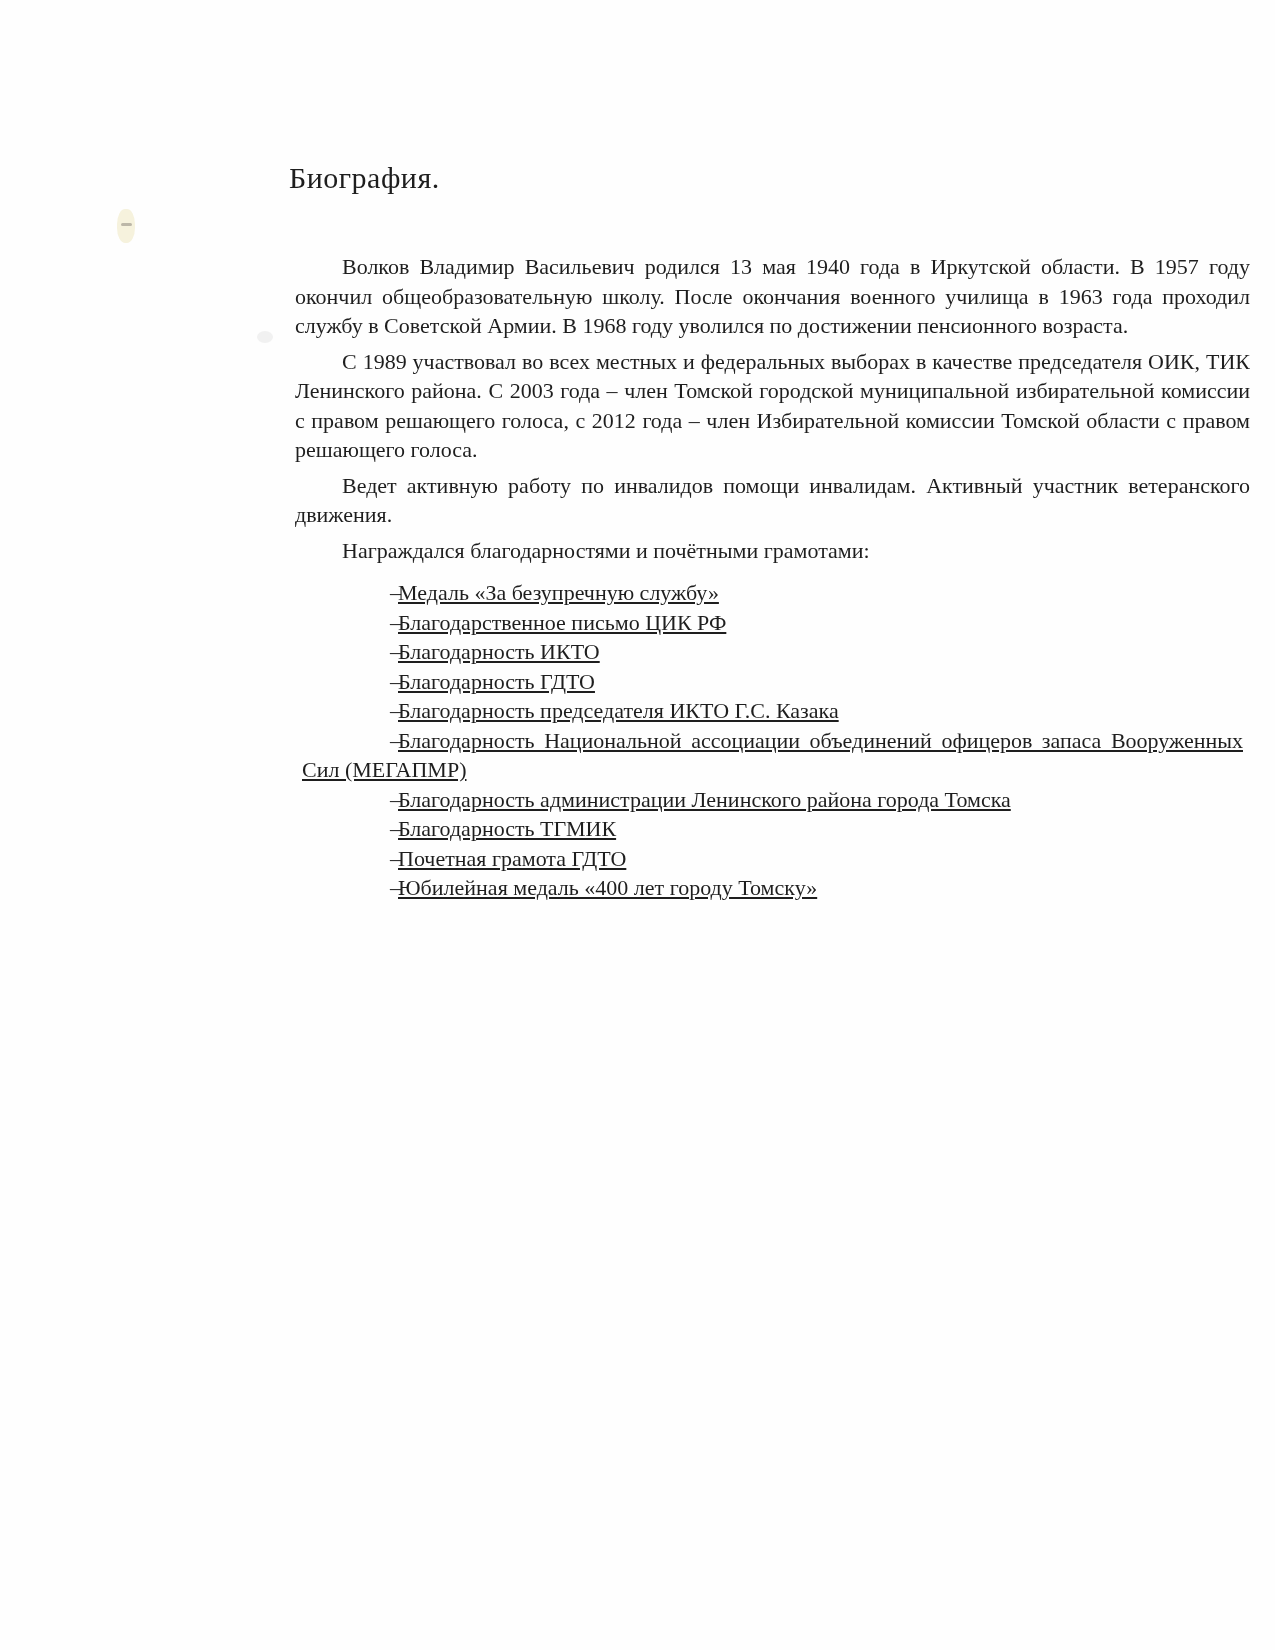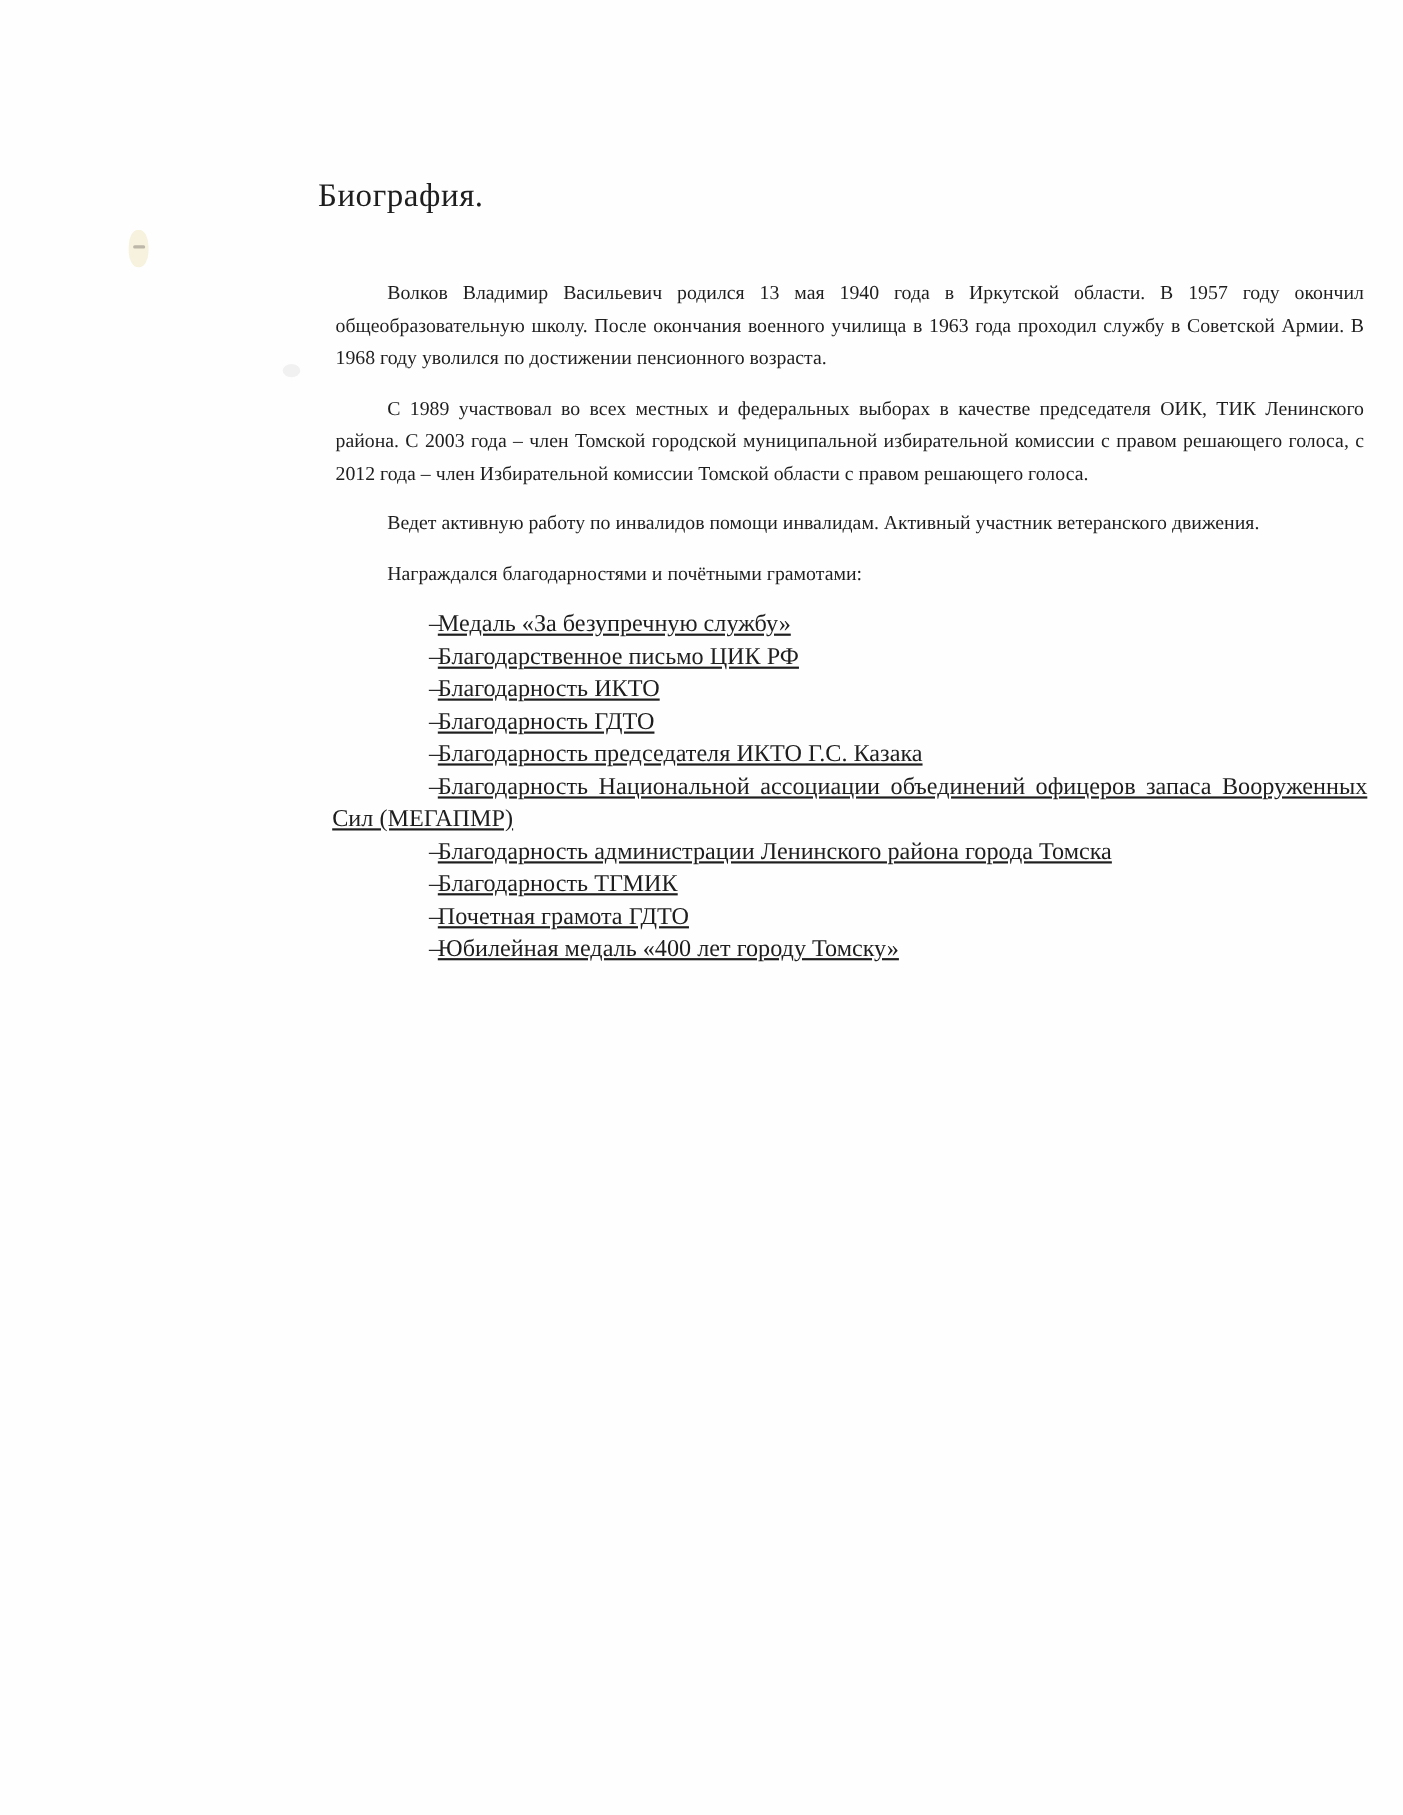--- a/index.html
+++ b/index.html
@@ -20,22 +20,22 @@
   }
   .title {
     font-size: 30px;
     line-height: 40px;
     font-weight: 400;
     text-align: left;
     margin: 0 0 54px 0;
     letter-spacing: 0.5px;
   }
   .para {
-    margin: 16px;
-    font-size: 18px;
+    margin: 6px;
+    font-size: 22px;
     line-height: 29.5px;
     text-align: justify;
     text-indent: 47px;
   }
   .awards { margin: 13px; text-decoration: underline; }
   .li {
     margin: 0;
     font-size: 22px;
     line-height: 29.5px;
     text-align: justify;

